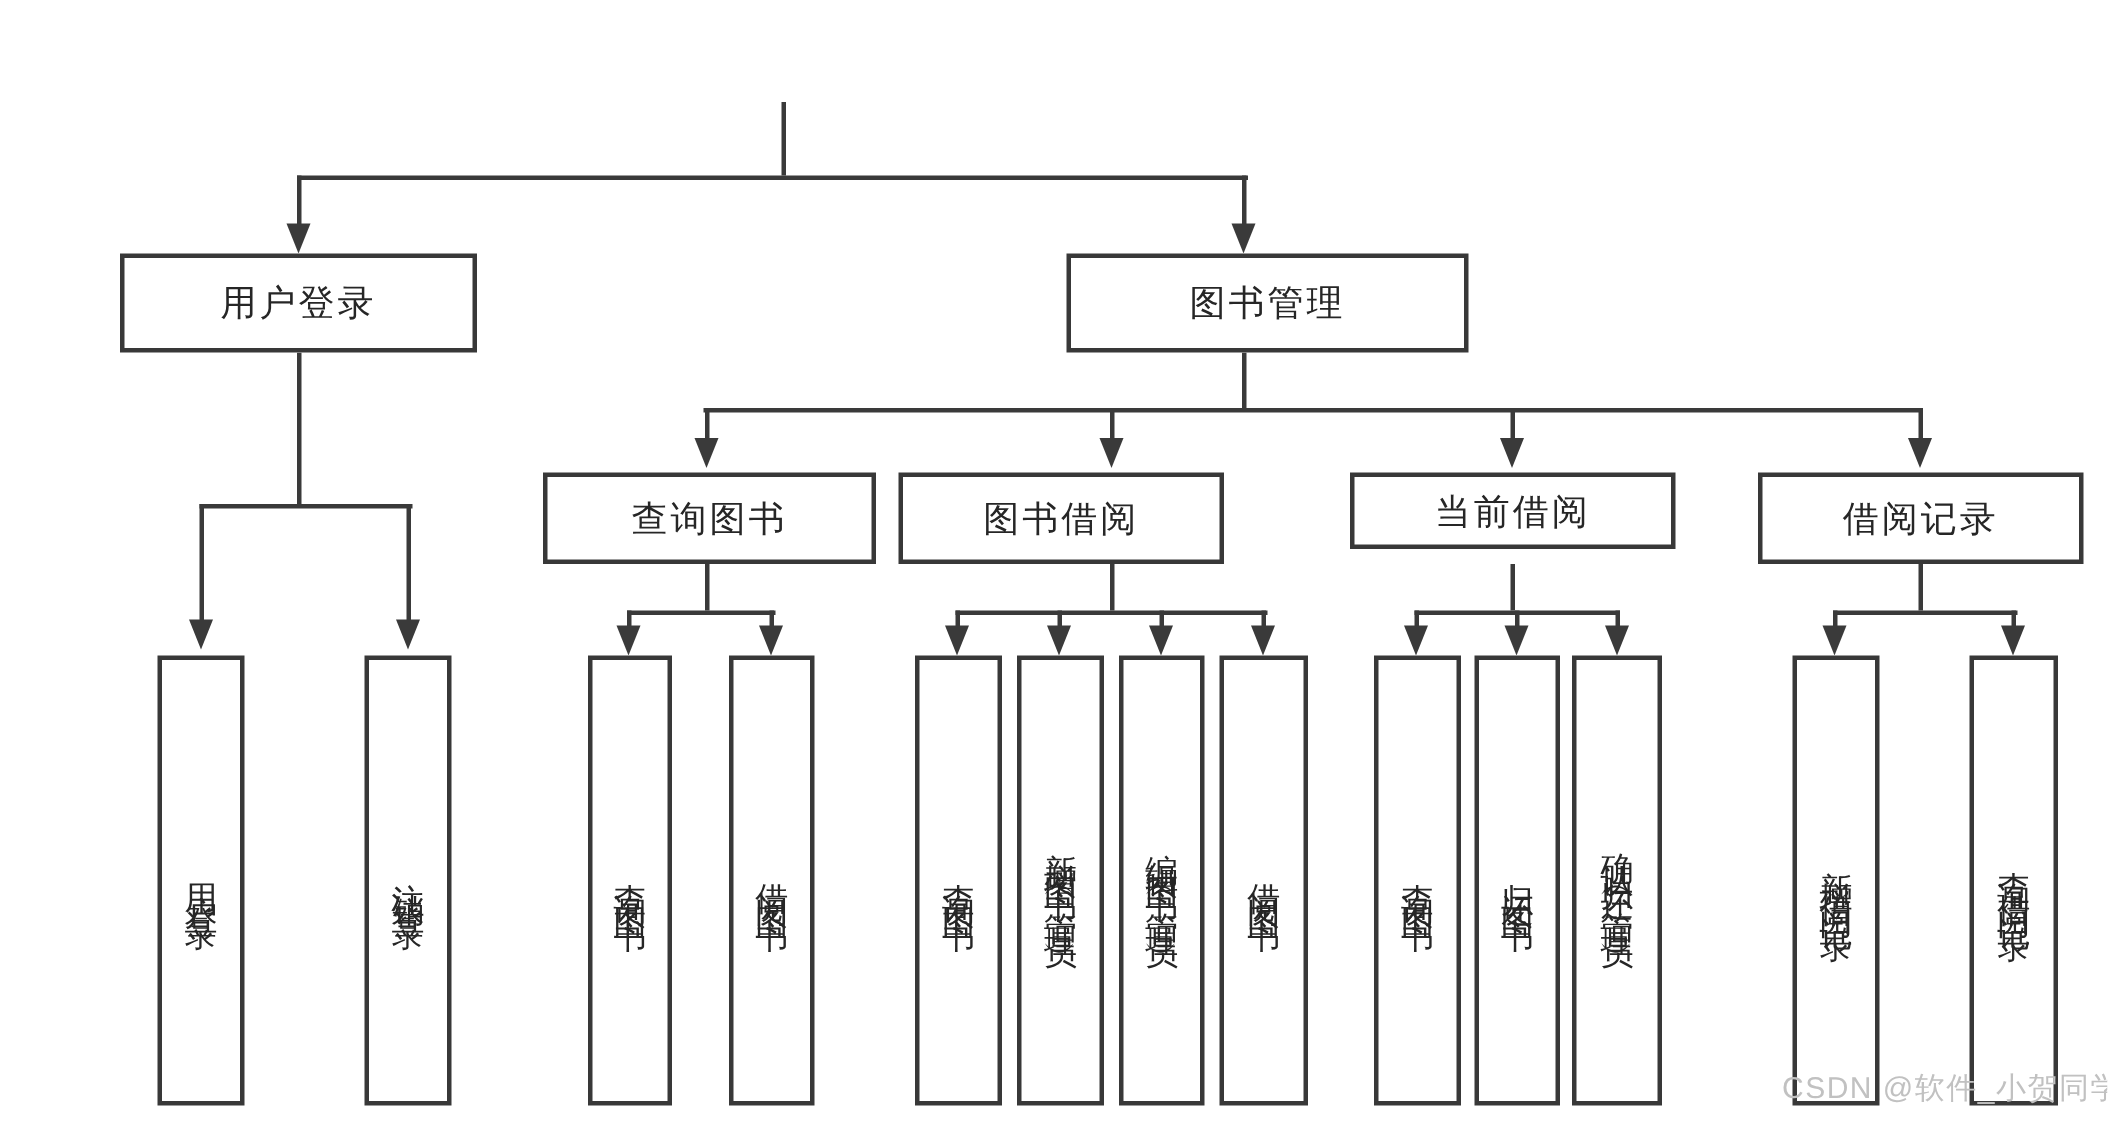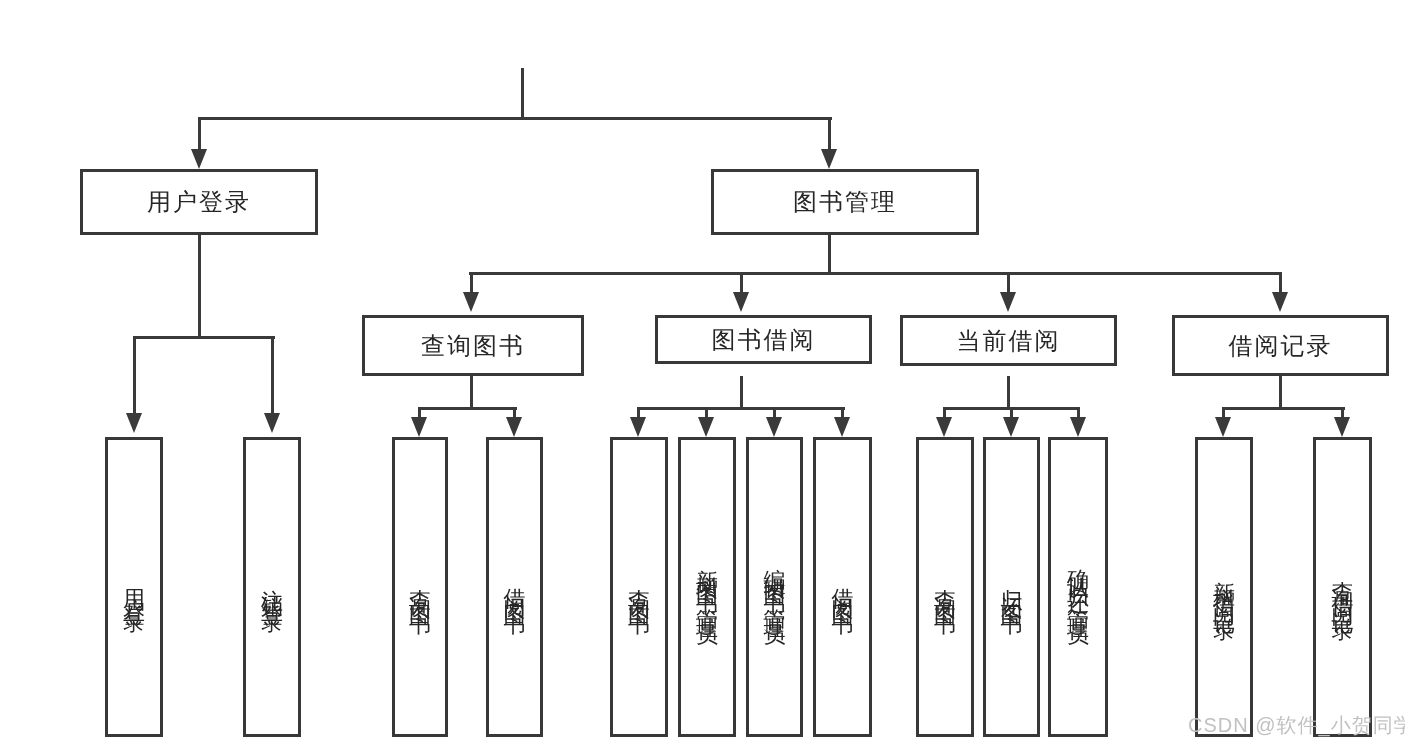--- a/index.html
+++ b/index.html
@@ -41,21 +41,21 @@
   <div class="hbox" style="left:80px;top:169px;width:238px;height:66px">
     <span>用户登录</span>
   </div>
   <div class="hbox" style="left:711px;top:169px;width:268px;height:66px">
     <span>图书管理</span>
   </div>
 
   <div class="hbox" style="left:362px;top:315px;width:222px;height:61px">
     <span>查询图书</span>
   </div>
-  <div class="hbox" style="left:655px;top:315px;width:217px;height:49px">
+  <div class="hbox" style="left:599px;top:315px;width:217px;height:61px">
     <span>图书借阅</span>
   </div>
   <div class="hbox" style="left:900px;top:315px;width:217px;height:51px">
     <span>当前借阅</span>
   </div>
   <div class="hbox" style="left:1172px;top:315px;width:217px;height:61px">
     <span>借阅记录</span>
   </div>
 
   <div class="vbox" style="left:105px;width:58px">

